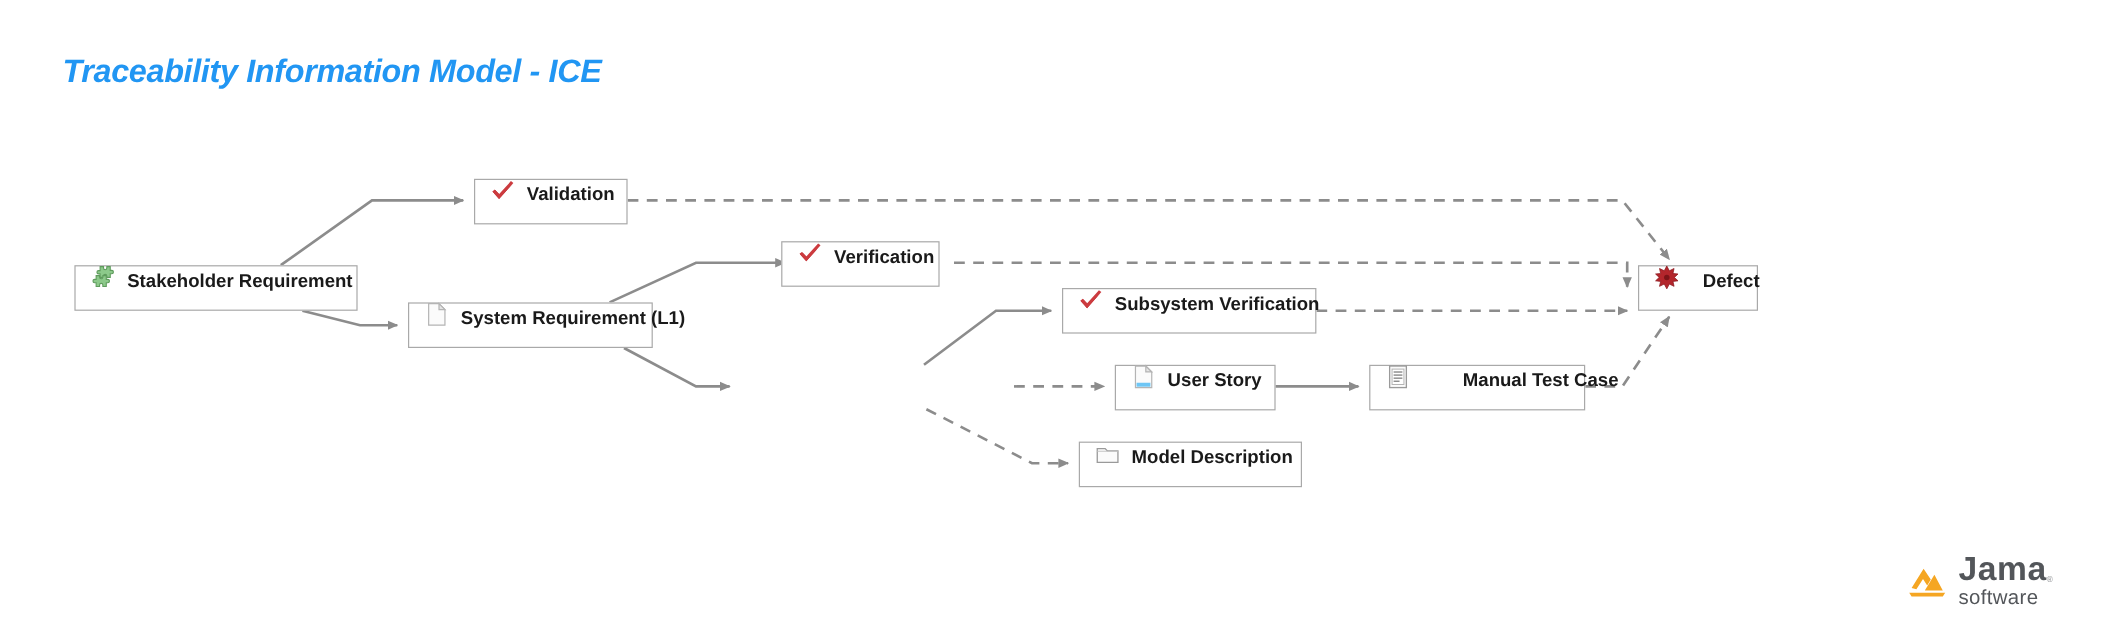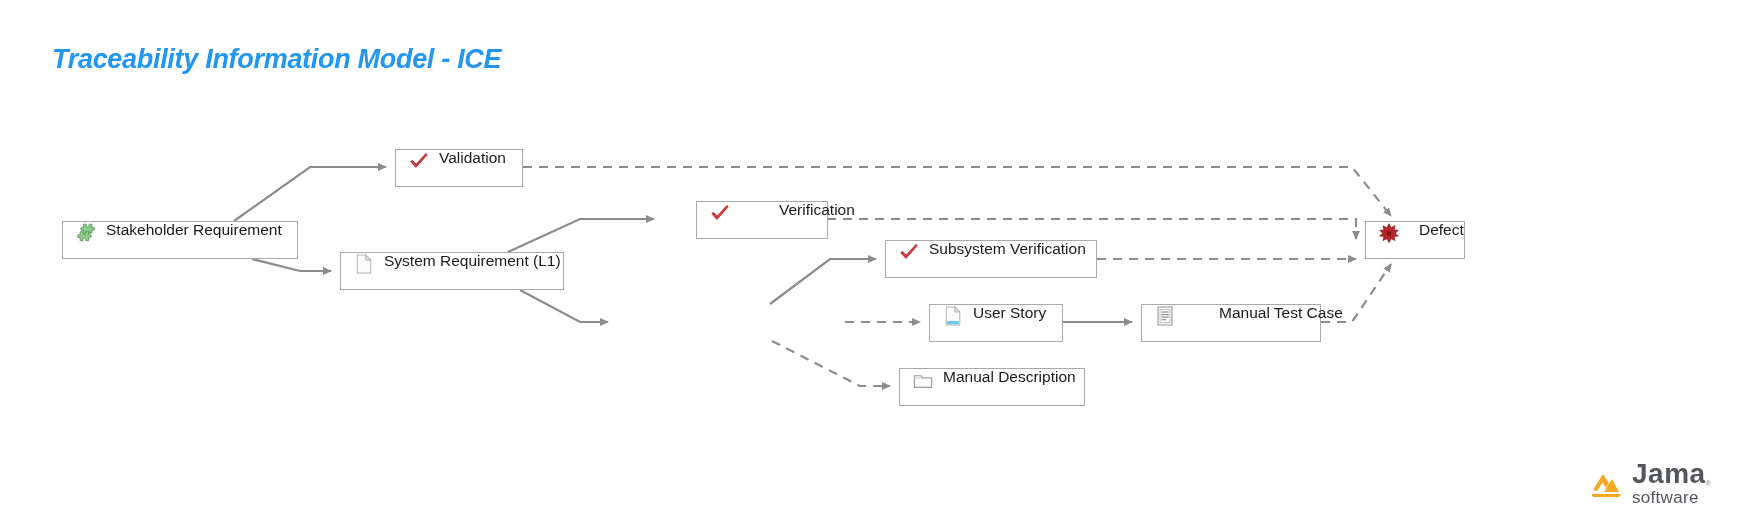--- a/index.html
+++ b/index.html
@@ -29,24 +29,25 @@
     position:absolute; left:0; top:0;
     width:1757px; height:524px;
     pointer-events:none;
   }
   .node{
     position:absolute;
     box-sizing:border-box;
     background:#ffffff;
     border:1px solid #a9a9a9;
     display:flex;
-    align-items:flex-start;
-    padding:0 12px;
+    align-items:flex-end;
+    padding:16px 12px;
     height:38px;
     white-space:nowrap;
+    font-weight:bold;
   }
   .node .ico{
     width:22px;height:22px;
     flex:0 0 22px;
     margin-right:9px;
     display:block;
   }
   .node .lbl{
     font-size:15.5px;
     color:#1a1a1a;
@@ -117,29 +118,29 @@
   </div>
 
   <div class="node" style="left:395px; top:149px; width:128px;">
     <svg class="ico" viewBox="0 0 24 24">
       <path d="M2.6 12.6 L8.6 19.4 L21.6 4.8 L19.1 7.4 L8.9 15.3 L5.2 11.3 Z" fill="#b3262c"></path>
       <path d="M2.6 12.6 L8.6 19.4 L21.6 4.8 L19.4 3.2 L8.7 14.9 L4.6 10.9 Z" fill="#cc3b3f"></path>
     </svg>
     <span class="lbl">Validation</span>
   </div>
 
-  <div class="node" style="left:340px; top:252px; width:224px;">
+  <div class="node" style="left:340px; top:252px; width:204px;">
     <svg class="ico" viewBox="0 0 24 24">
       <path d="M4.6 2.2h9.4l5.4 5.4v14.2H4.6z" fill="#fbfbfb" stroke="#b4b4b4" stroke-width="1.1"></path>
       <path d="M14 2.2 L19.4 7.6 H14 Z" fill="#e4e4e4" stroke="#b4b4b4" stroke-width="1.1"></path>
     </svg>
     <span class="lbl">System Requirement (L1)</span>
   </div>
 
-  <div class="node" style="left:696px; top:201px; width:132px;gap:39px;">
+  <div class="node" style="left:651px; top:201px; width:132px;">
     <svg class="ico" viewBox="0 0 24 24">
       <path d="M2.6 12.6 L8.6 19.4 L21.6 4.8 L19.1 7.4 L8.9 15.3 L5.2 11.3 Z" fill="#b3262c"></path>
       <path d="M2.6 12.6 L8.6 19.4 L21.6 4.8 L19.4 3.2 L8.7 14.9 L4.6 10.9 Z" fill="#cc3b3f"></path>
     </svg>
     <span class="lbl">Verification</span>
   </div>
 
   <div class="node" style="left:885px; top:240px; width:212px;">
     <svg class="ico" viewBox="0 0 24 24">
       <path d="M2.6 12.6 L8.6 19.4 L21.6 4.8 L19.1 7.4 L8.9 15.3 L5.2 11.3 Z" fill="#b3262c"></path>
@@ -170,21 +171,21 @@
       </g>
     </svg>
     <span class="lbl">Manual Test Case</span>
   </div>
 
   <div class="node" style="left:899px; top:368px; width:186px;">
     <svg class="ico" viewBox="0 0 24 24">
       <path d="M2.6 7.4h7.2l2 2.2h9.6v10.4H2.6z" fill="#fbfbfb" stroke="#9a9a9a" stroke-width="1.2"></path>
       <path d="M2.6 9.8h18.8" stroke="#c4c4c4" stroke-width="1"></path>
     </svg>
-    <span class="lbl">Manual Description</span>
+    <span class="lbl">Model Description</span>
   </div>
 
   <div class="node" style="left:1365px; top:221px; width:100px;gap:10px;">
     <svg class="ico" viewBox="0 0 24 24">
       <path d="M12 1.8 L14.3 6.2 L18.6 4.1 L17.6 8.6 L22.2 9.1 L18.9 12.2 L22.2 15.3 L17.6 15.8 L18.6 20.3 L14.3 18.2 L12 22.6 L9.7 18.2 L5.4 20.3 L6.4 15.8 L1.8 15.3 L5.1 12.2 L1.8 9.1 L6.4 8.6 L5.4 4.1 L9.7 6.2 Z" fill="#b3262c" stroke="#8e1a20" stroke-width="0.7"></path>
       <circle cx="12" cy="12.2" r="2.5" fill="#7d1418"></circle>
     </svg>
     <span class="lbl">Defect</span>
   </div>
 

